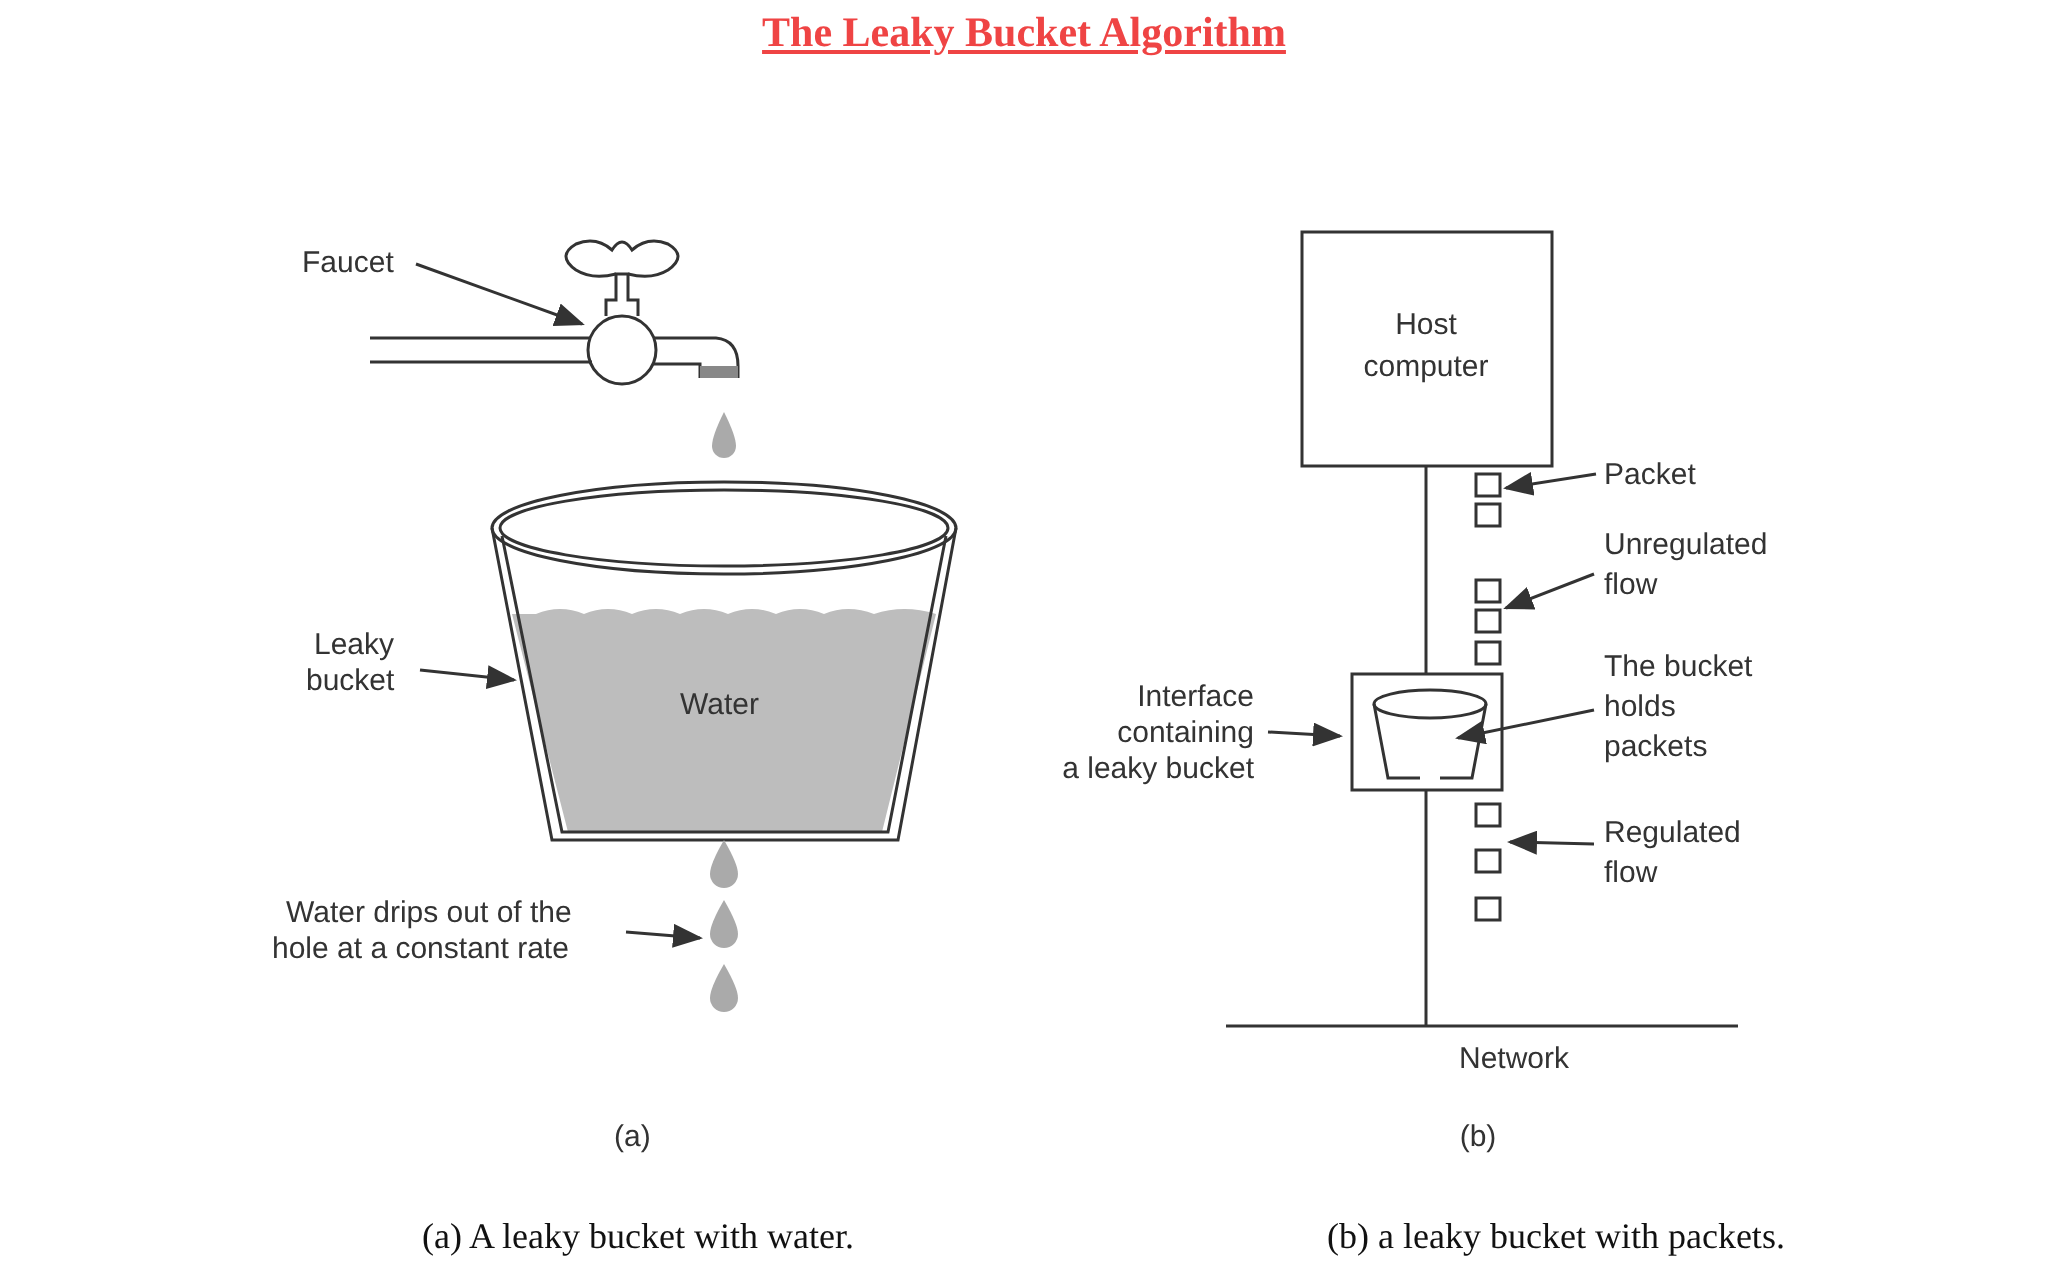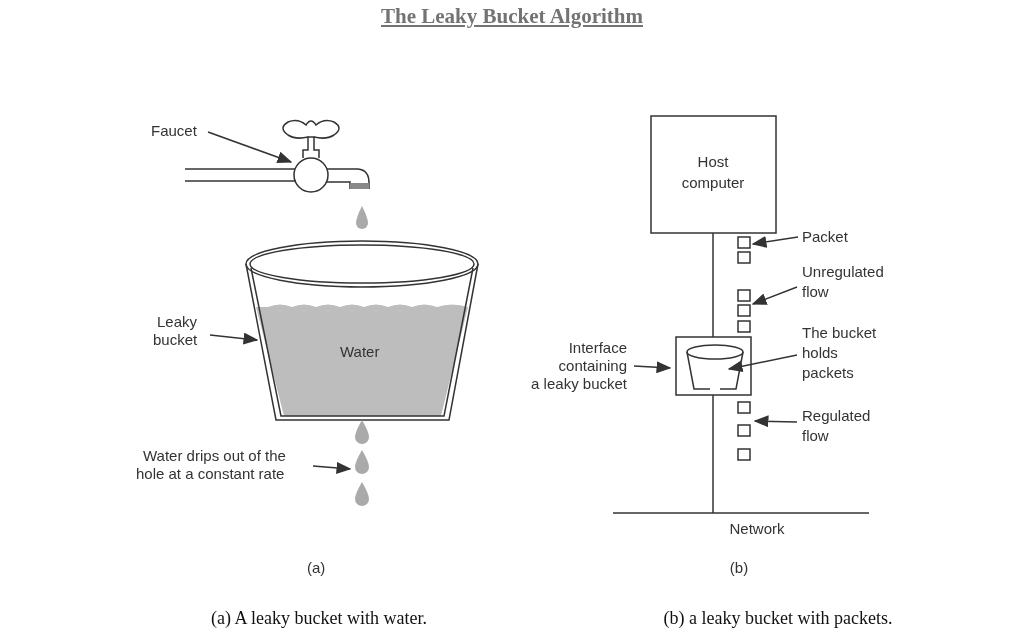--- a/index.html
+++ b/index.html
@@ -1,17 +1,17 @@
 <!DOCTYPE html>
 <html><head>
 <meta charset="utf-8">
 <style>
   html,body{margin:0;padding:0;background:#fff;}
   body{width:1024px;height:641px;position:relative;overflow:hidden;font-family:"Liberation Sans",sans-serif;color:#222;}
-  .title{position:absolute;left:0;top:4px;width:1024px;text-align:center;font-family:"Liberation Serif",serif;font-weight:bold;font-size:21px;text-decoration:underline;color:#737373;}
+  .title{position:absolute;left:0;top:4px;width:1024px;text-align:center;font-family:"Liberation Serif",serif;font-weight:bold;font-size:21px;text-decoration:underline;color:#ef4444;}
   svg{position:absolute;left:0;top:0;}
   .lbl{font-family:"Liberation Sans",sans-serif;font-size:15px;fill:#333;}
   .cap{font-family:"Liberation Serif",serif;font-size:18px;fill:#111;}
   .ln{stroke:#333;stroke-width:1.5;fill:none;}
 </style>
 </head>
 <body>
 
 <div class="title">The Leaky Bucket Algorithm</div>
 

